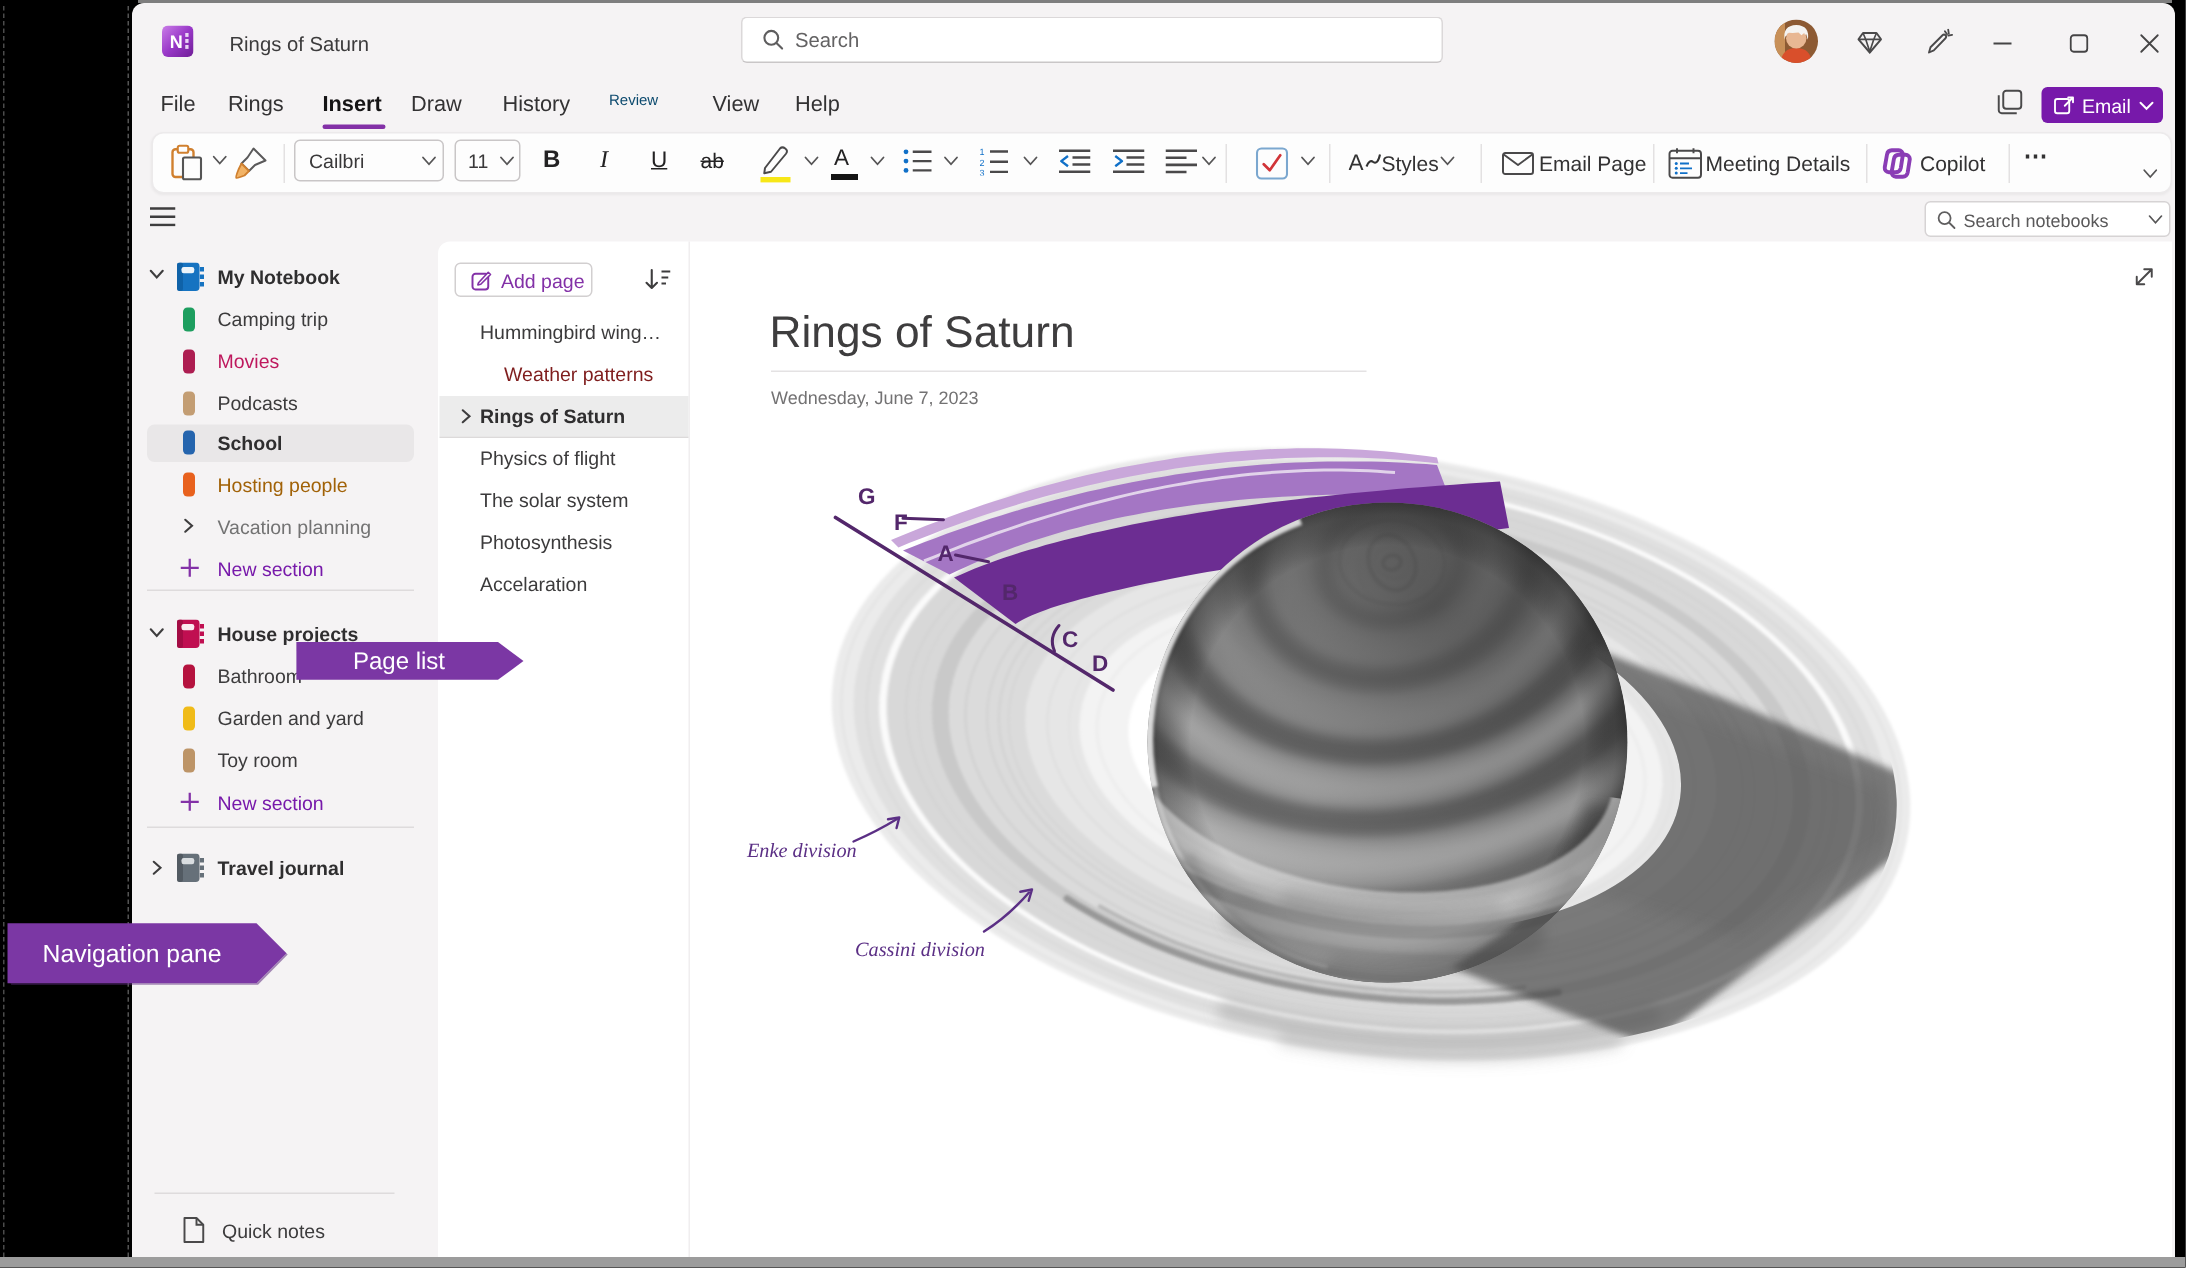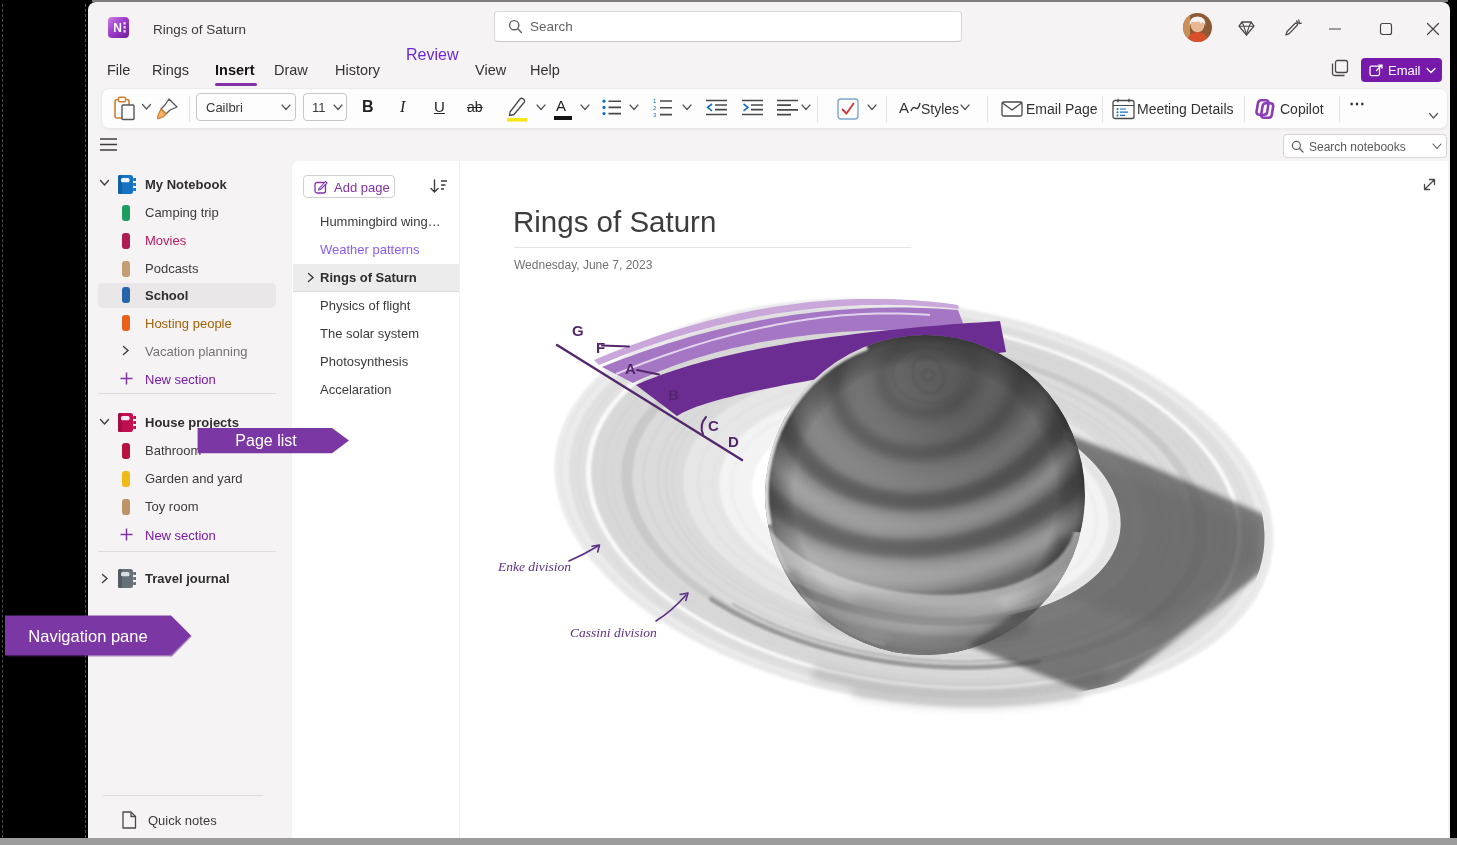--- a/index.html
+++ b/index.html
@@ -73,21 +73,21 @@
 <svg class="abs" style="left:1338px;top:20px" width="14" height="14" viewBox="0 0 14 14">
       <path d="M1.5 1.5 L12.5 12.5 M12.5 1.5 L1.5 12.5" stroke="#454445" stroke-width="1.2" stroke-linecap="round"></path>
     </svg>
 
 <div class="abs txt" style="left:19px;top:60px;font-size:14.5px;color:#333233">File</div>
 <div class="abs txt" style="left:64px;top:60px;font-size:14.5px;color:#333233">Rings</div>
 <div class="abs txt" style="left:127px;top:60px;font-size:14.5px;color:#151415;font-weight:700">Insert</div>
 <div class="abs" style="left:127px;top:81px;width:42px;height:3px;background:#8331a7;border-radius:2px"></div>
 <div class="abs txt" style="left:186px;top:60px;font-size:14.5px;color:#333233">Draw</div>
 <div class="abs txt" style="left:247px;top:60px;font-size:14.5px;color:#333233">History</div>
-<div class="abs txt" style="left:318px;top:44px;font-size:16px;color:#6d28d9">Review</div>
+<div class="abs txt" style="left:318px;top:60px;font-size:10px;color:#0c4a6e">Review</div>
 <div class="abs txt" style="left:387px;top:60px;font-size:14.5px;color:#333233">View</div>
 <div class="abs txt" style="left:442px;top:60px;font-size:14.5px;color:#333233">Help</div>
 
 <svg class="abs" style="left:1242px;top:56px" width="20" height="20" viewBox="0 0 20 20">
       <rect x="5.5" y="2.5" width="12" height="12" rx="2" fill="none" stroke="#4a494a" stroke-width="1.3"></rect>
       <path d="M14.5 17.5 H4.5 A2 2 0 0 1 2.5 15.5 V5.5" fill="none" stroke="#4a494a" stroke-width="1.3"></path>
     </svg>
 <div class="abs" style="left:1273px;top:56px;width:81px;height:24px;background:#7719aa;border-radius:4px"></div>
 <svg class="abs" style="left:1281px;top:61px" width="15" height="14" viewBox="0 0 15 14">
       <rect x="1" y="3" width="9.5" height="9.5" rx="1.5" fill="none" stroke="#fff" stroke-width="1.25"></rect>
@@ -339,21 +339,21 @@
     </svg>
 <div class="abs txt" style="left:246px;top:178px;font-size:13px;color:#8331a7">Add page</div>
 <svg class="abs" style="left:342px;top:177px" width="17" height="15" viewBox="0 0 17 15">
       <path d="M4.5 1 V12.5 M1 9.5 L4.5 13 L8 9.5" fill="none" stroke="#3e3d3e" stroke-width="1.4" stroke-linecap="round" stroke-linejoin="round"></path>
       <line x1="11" y1="2" x2="17" y2="2" stroke="#3e3d3e" stroke-width="1.4"></line>
       <line x1="11" y1="6" x2="15.5" y2="6" stroke="#3e3d3e" stroke-width="1.4"></line>
       <line x1="11" y1="10" x2="14" y2="10" stroke="#3e3d3e" stroke-width="1.4"></line>
     </svg>
 
 <div class="abs txt" style="left:232px;top:212px;font-size:13px;color:#3c3b3c">Hummingbird wing…</div>
-<div class="abs txt" style="left:232px;top:240px;font-size:13px;color:#8b5cf6">Weather patterns</div>
+<div class="abs txt" style="left:248px;top:240px;font-size:13px;color:#7f1d1d">Weather patterns</div>
 <div class="abs" style="left:205px;top:262px;width:166px;height:27px;background:#ececec"></div>
 <div class="abs" style="left:205px;top:289px;width:166px;height:1px;background:#dcdada"></div>
 <svg class="abs" style="left:219px;top:270px" width="8" height="11" viewBox="0 0 8 11">
       <path d="M1.5 1.5 L6 5.5 L1.5 9.5" fill="none" stroke="#3e3d3e" stroke-width="1.4" stroke-linecap="round"></path>
     </svg>
 <div class="abs txt" style="left:232px;top:268px;font-size:13px;font-weight:700;color:#2f2e2f">Rings of Saturn</div>
 <div class="abs txt" style="left:232px;top:296px;font-size:13px;color:#3c3b3c">Physics of flight</div>
 <div class="abs txt" style="left:232px;top:324px;font-size:13px;color:#3c3b3c">The solar system</div>
 <div class="abs txt" style="left:232px;top:352px;font-size:13px;color:#3c3b3c">Photosynthesis</div>
 <div class="abs txt" style="left:232px;top:380px;font-size:13px;color:#3c3b3c">Accelaration</div>

